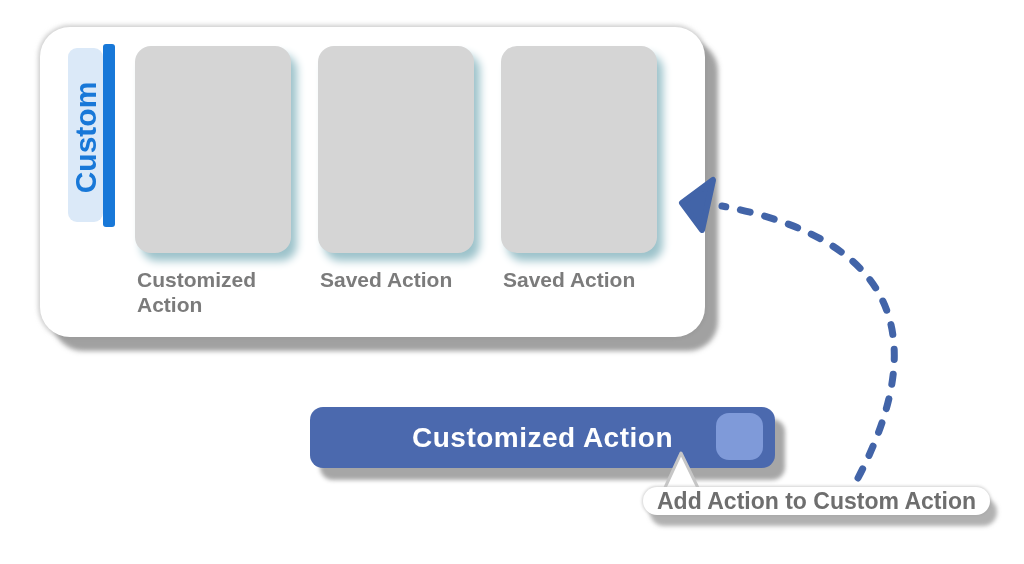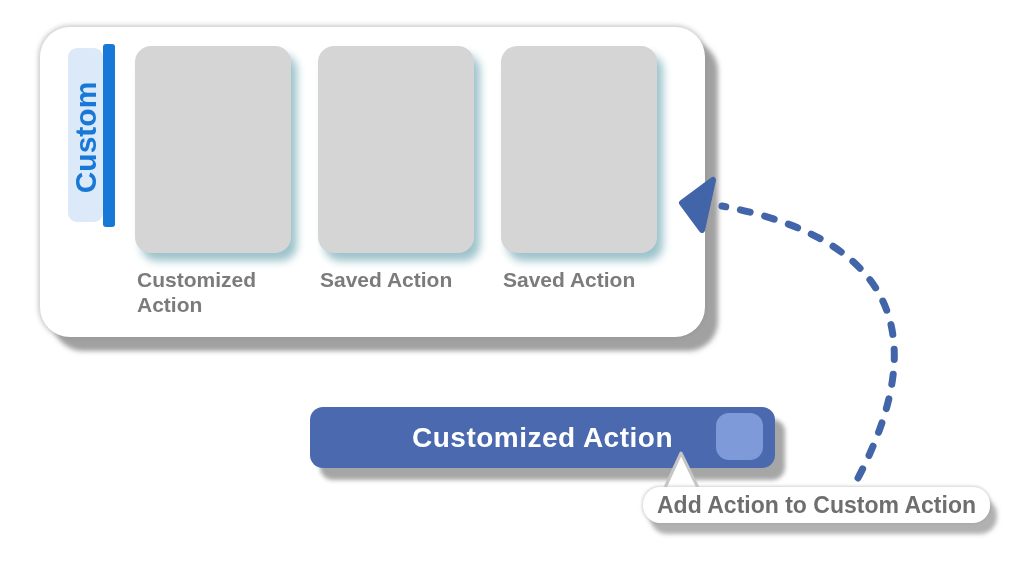--- a/index.html
+++ b/index.html
@@ -75,21 +75,21 @@
   .overlay{
     position:absolute;left:0;top:0;width:1024px;height:564px;
     pointer-events:none;z-index:3;
   }
   .arc{stroke:var(--arrow);fill:none;stroke-width:7;stroke-dasharray:10 15;stroke-linecap:round;}
   .arrowhead{fill:var(--arrow);stroke:var(--arrow);stroke-width:6;stroke-linejoin:round;}
   .tail{fill:#ffffff;stroke:#c6c6c6;stroke-width:3;stroke-linejoin:round;}
 
   
   .tooltip{
-    position:absolute;left:643px;top:487px;width:347px;height:36px;
+    position:absolute;left:643px;top:487px;width:347px;height:28px;
     background:#ffffff;border-radius:17px;
     box-shadow:7px 11px 4px rgba(158,158,158,0.8), 0 0 3px 1px rgba(190,190,190,0.7);
     display:flex;align-items:center;justify-content:center;
     z-index:4;
   }
   .tooltip-label{
     font-size:23px;font-weight:bold;color:var(--tooltip-text);white-space:nowrap;
   }
 </style>
 </head>

